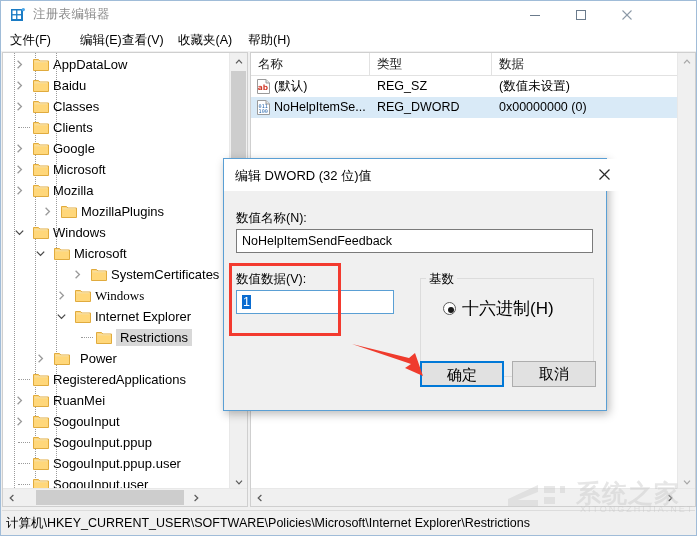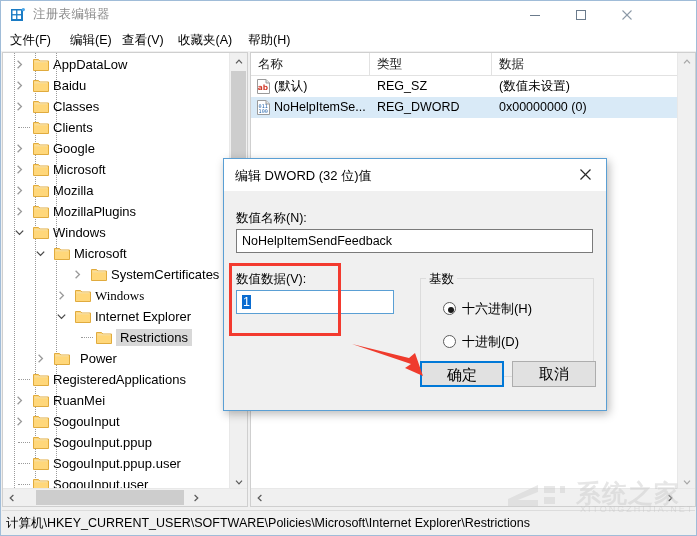--- a/index.html
+++ b/index.html
@@ -225,20 +225,21 @@
     background: #f0f0f0;
     border: 1px solid #5a9fd4;
     box-sizing: border-box;
     box-shadow: 2px 3px 9px rgba(0,0,0,.28);
   }
   .dlg-titlebar {
     position: absolute;
     left: 0; top: 0;
     width: 382px; height: 32px;
     background: #ffffff;
+    padding-left: 19px;
   }
   .dlg-title {
     position: absolute;
     left: 11px; top: 8px;
     font-size: 13px;
     color: #000;
     white-space: nowrap;
   }
   .dlg-close {
     position: absolute;
@@ -294,21 +295,21 @@
   .radio-dot {
     position: absolute;
     left: 3.5px; top: 3.5px;
     width: 6px; height: 6px;
     border-radius: 50%;
     background: #1a1a1a;
   }
   .radio-label {
     position: absolute;
     left: 19px; top: 0;
-    font-size: 13px;
+    font-size: 17px;
     color: #000;
     line-height: 16px;
     white-space: nowrap;
   }
   .dlg-btn {
     position: absolute;
     width: 84px; height: 26px;
     background: #e1e1e1;
     border: 1px solid #adadad;
     box-sizing: border-box;
@@ -392,21 +393,21 @@
     <span class="wbtn wbtn-close">
       <svg width="12" height="12" viewBox="0 0 12 12">
         <line x1="1.5" y1="1.5" x2="10.5" y2="10.5" stroke="#8d9aa8" stroke-width="1.1"></line>
         <line x1="10.5" y1="1.5" x2="1.5" y2="10.5" stroke="#8d9aa8" stroke-width="1.1"></line>
       </svg>
     </span>
   </div>
 
   <div class="menubar" id="menubar">
       <span class="menu-item" style="left: 6px;">文件(F)</span>
-      <span class="menu-item" style="left: 66px;">编辑(E)</span>
+      <span class="menu-item" style="left: 76px;">编辑(E)</span>
       <span class="menu-item" style="left: 118px;">查看(V)</span>
       <span class="menu-item" style="left: 174px;">收藏夹(A)</span>
       <span class="menu-item" style="left: 244px;">帮助(H)</span>
     </div>
 
   <div class="pane tree-pane">
     <div class="tree-scroll" id="tree-host">
 
       <div class="guide-v" style="left:11px; top:0; height:437px;"></div>
       <div class="guide-v" style="left:32px; top:0; height:437px;"></div>
@@ -472,21 +473,21 @@
         <div class="tree-row" style="top: 127px;">
           <span class="chev" style="left: 11px;"><svg width="11" height="11" viewBox="0 0 11 11">
               <path d="M3.6 1.8 L7.4 5.5 L3.6 9.2" fill="none" stroke="#9a9a9a" stroke-width="1.3"></path>
             </svg></span>
           <span class="folder" style="left: 30px;"><svg width="16" height="14" viewBox="0 0 16 14">
               <path d="M0.5 2.5 L5.5 2.5 L6.8 4 L15.5 4 L15.5 13.5 L0.5 13.5 Z" fill="#ffd77a" stroke="#e0ab3e" stroke-width="1"></path>
               <path d="M1.5 4.8 L14.5 4.8" stroke="#f5e0ae" stroke-width="1"></path>
             </svg></span>
           <span class="lbl" style="left: 50px;">Mozilla</span>
         </div>
-        <div class="tree-row" style="top: 148px;">
+        <div class="tree-row" style="top: 148px; margin-left: 28px;">
           <span class="chev" style="left: 11px;"><svg width="11" height="11" viewBox="0 0 11 11">
               <path d="M3.6 1.8 L7.4 5.5 L3.6 9.2" fill="none" stroke="#9a9a9a" stroke-width="1.3"></path>
             </svg></span>
           <span class="folder" style="left: 30px;"><svg width="16" height="14" viewBox="0 0 16 14">
               <path d="M0.5 2.5 L5.5 2.5 L6.8 4 L15.5 4 L15.5 13.5 L0.5 13.5 Z" fill="#ffd77a" stroke="#e0ab3e" stroke-width="1"></path>
               <path d="M1.5 4.8 L14.5 4.8" stroke="#f5e0ae" stroke-width="1"></path>
             </svg></span>
           <span class="lbl" style="left: 50px;">MozillaPlugins</span>
         </div>
         <div class="tree-row" style="top: 169px;">
@@ -736,24 +737,20 @@
     <div class="groupbox" style="left:196px; top:119px; width:174px; height:99px;"></div>
     <span class="group-title" style="left:202px; top:112px;">基数</span>
 
     <div class="radio-row" style="left:219px; top:142px; width:140px;">
       <span class="radio-outer">
         <span class="radio-dot"></span>
       </span>
       <span class="radio-label">十六进制(H)</span>
     </div>
 
-    <div class="radio-row" style="left:219px; top:175px; width:140px;">
-      <span class="radio-outer"></span>
-      <span class="radio-label">十进制(D)</span>
-    </div>
 
     <div class="dlg-btn default" style="left:196px; top:202px;">确定</div>
     <div class="dlg-btn" style="left:288px; top:202px;">取消</div>
   </div>
 
   <div class="ann-box" style="left:228px; top:262px; width:112px; height:73px;"></div>
 
   <svg class="ann-arrow" style="left:348px; top:334px;" width="86" height="50" viewBox="0 0 86 50">
     <path d="M3 9 L62 29 L56 33 L74 41 L66 18 L60 23 Z" fill="#ef3b2d"></path>
   </svg>

